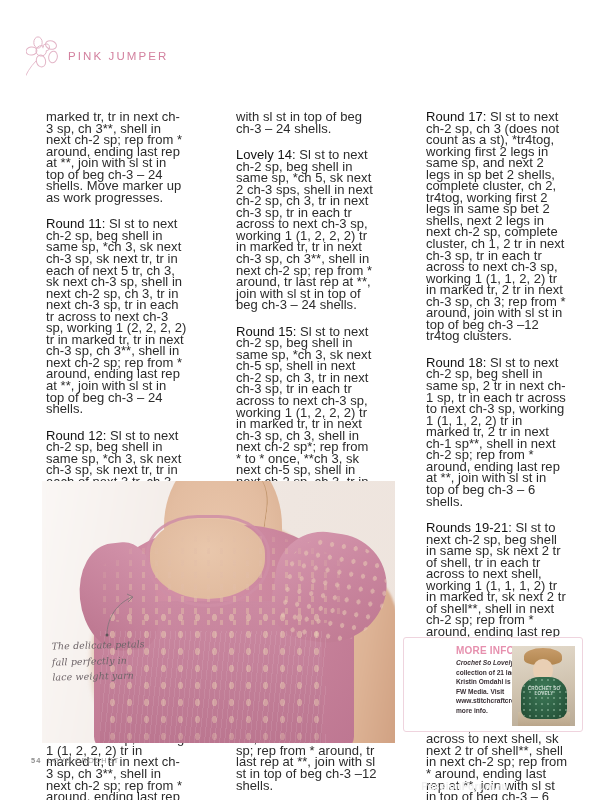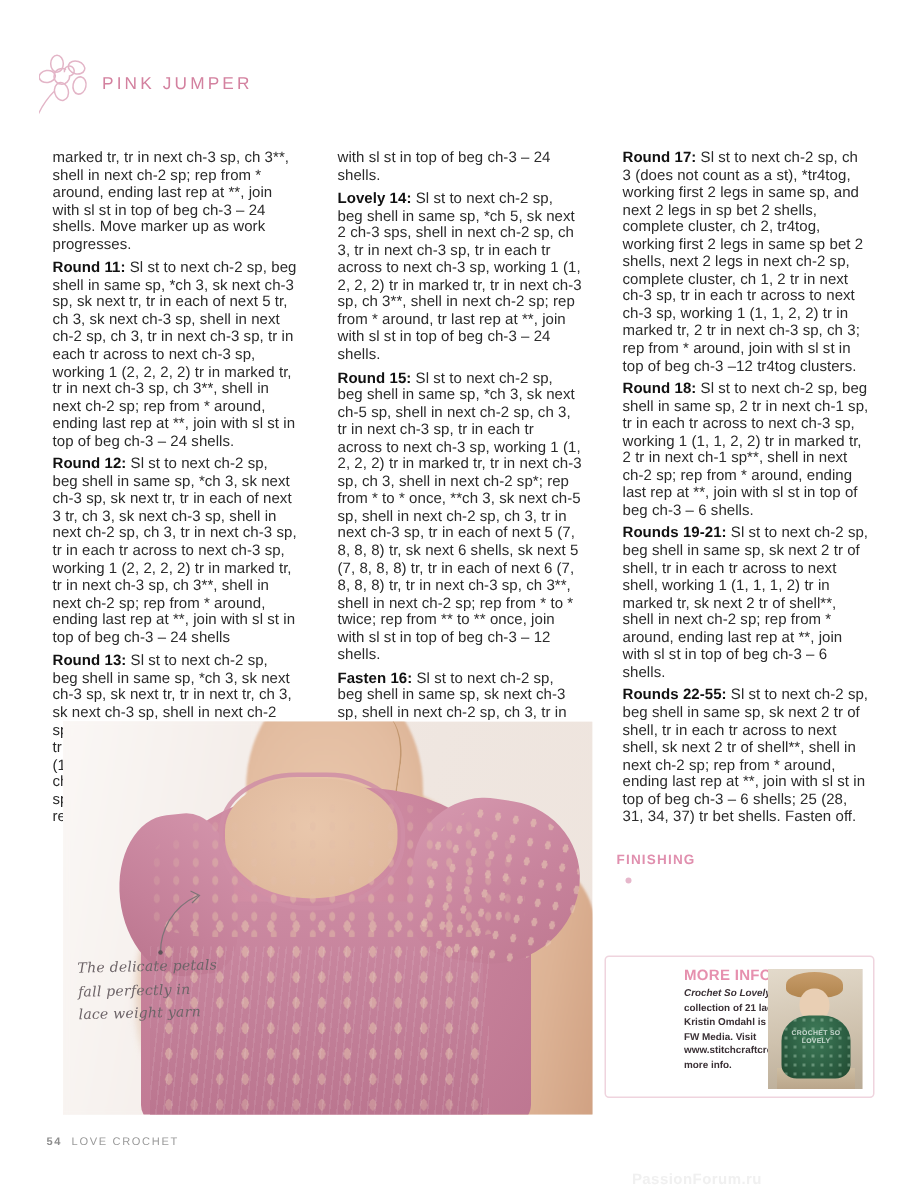--- a/index.html
+++ b/index.html
@@ -53,31 +53,31 @@
     gap: 19px;
   }
 
   .col { width: 171px; }
   .col-1 { width: 171px; }
   .col-2 { width: 171px; }
   .col-3 { width: 172px; }
 
   .col p {
     font-family: "Liberation Sans", sans-serif;
-    font-size: 10px;
+    font-size: 13px;
     line-height: 11.55px;
     color: #2b2b2b;
     text-align: left;
-    margin: 4px;
+    margin: 15px;
     letter-spacing: 0.04px;
   }
 
   .col p + p { margin-top: 0px; }
 
-  .rnd { font-weight: bold; color: #111; text-align: center; }
+  .rnd { font-weight: normal; color: #111; text-align: center; }
 
   
   .finishing-head {
     font-family: "Liberation Sans", sans-serif;
     font-size: 9px;
     font-weight: 700;
     letter-spacing: 0.8px;
     color: #e08fae;
     margin-top: 17px;
     margin-bottom: 0;

